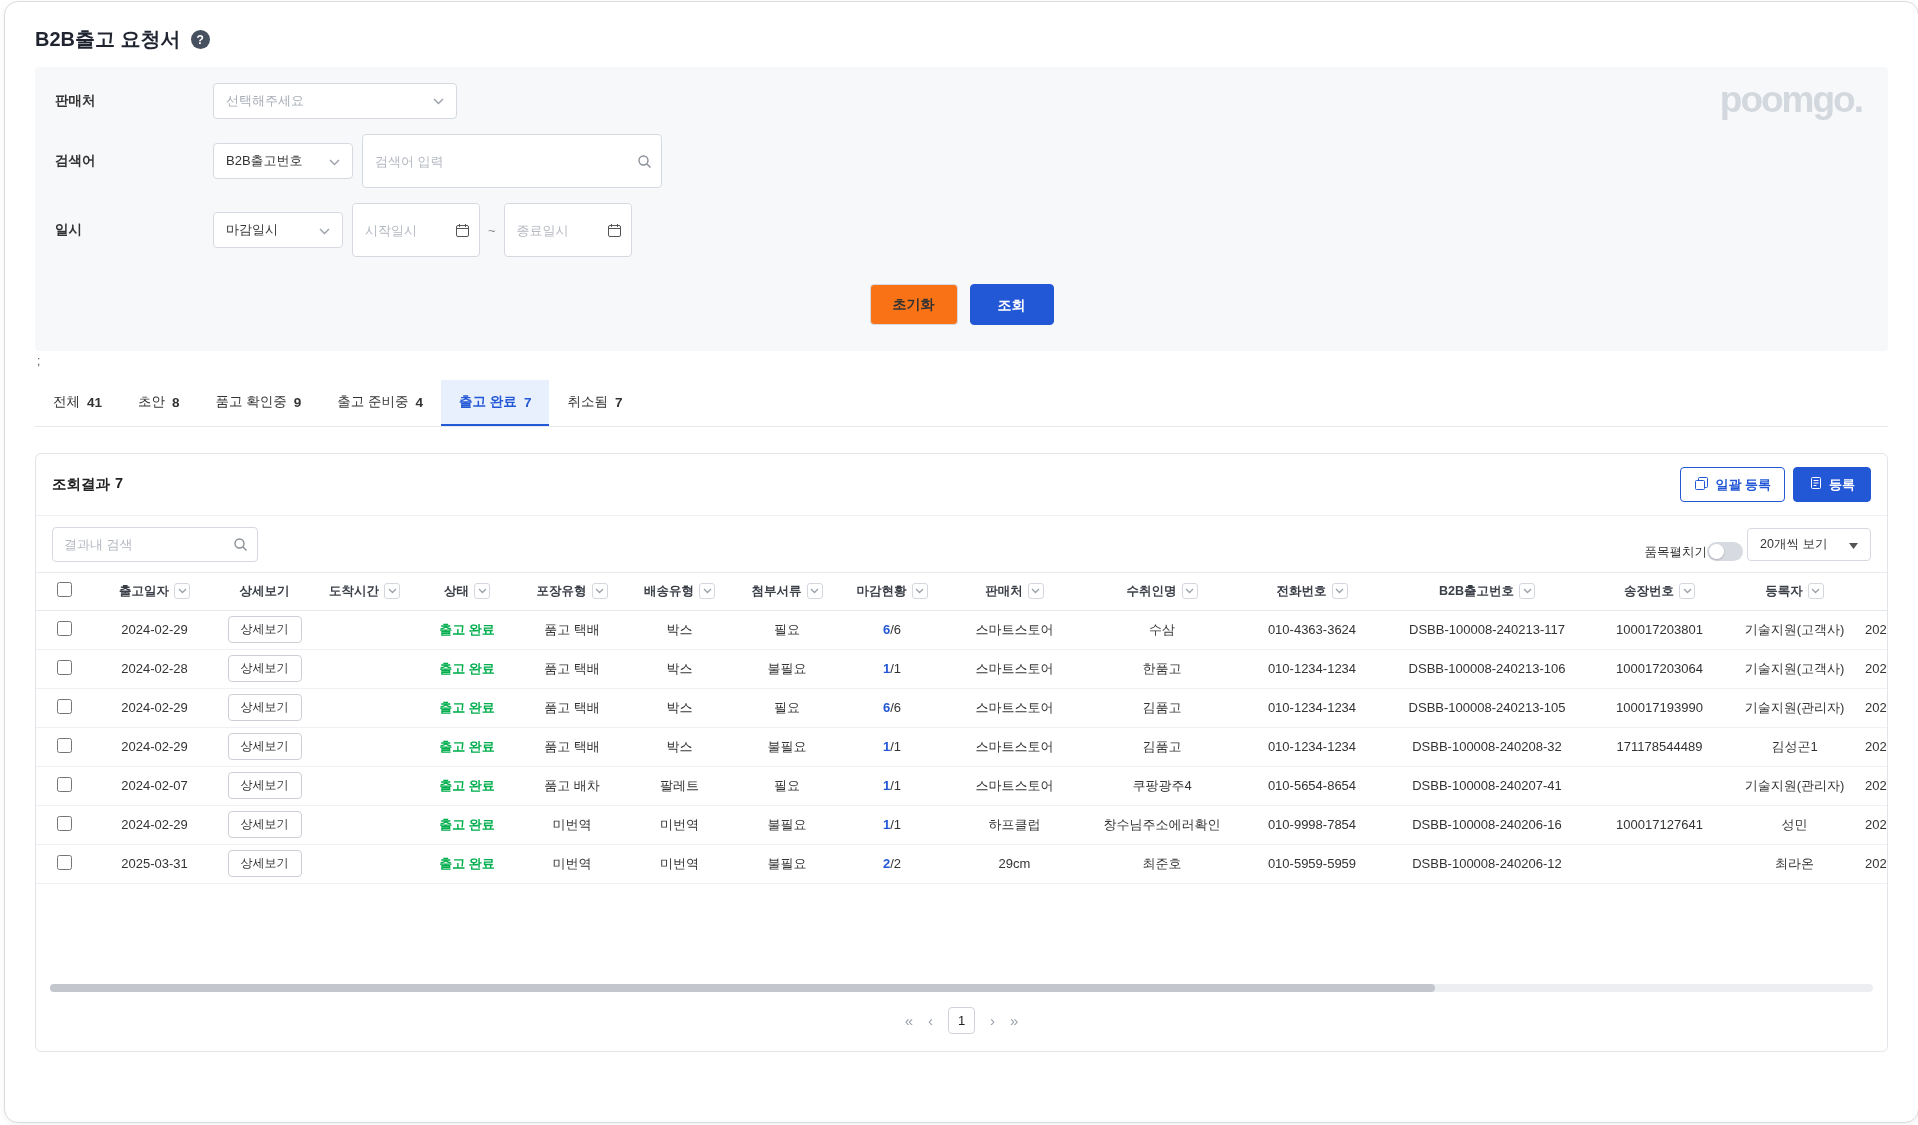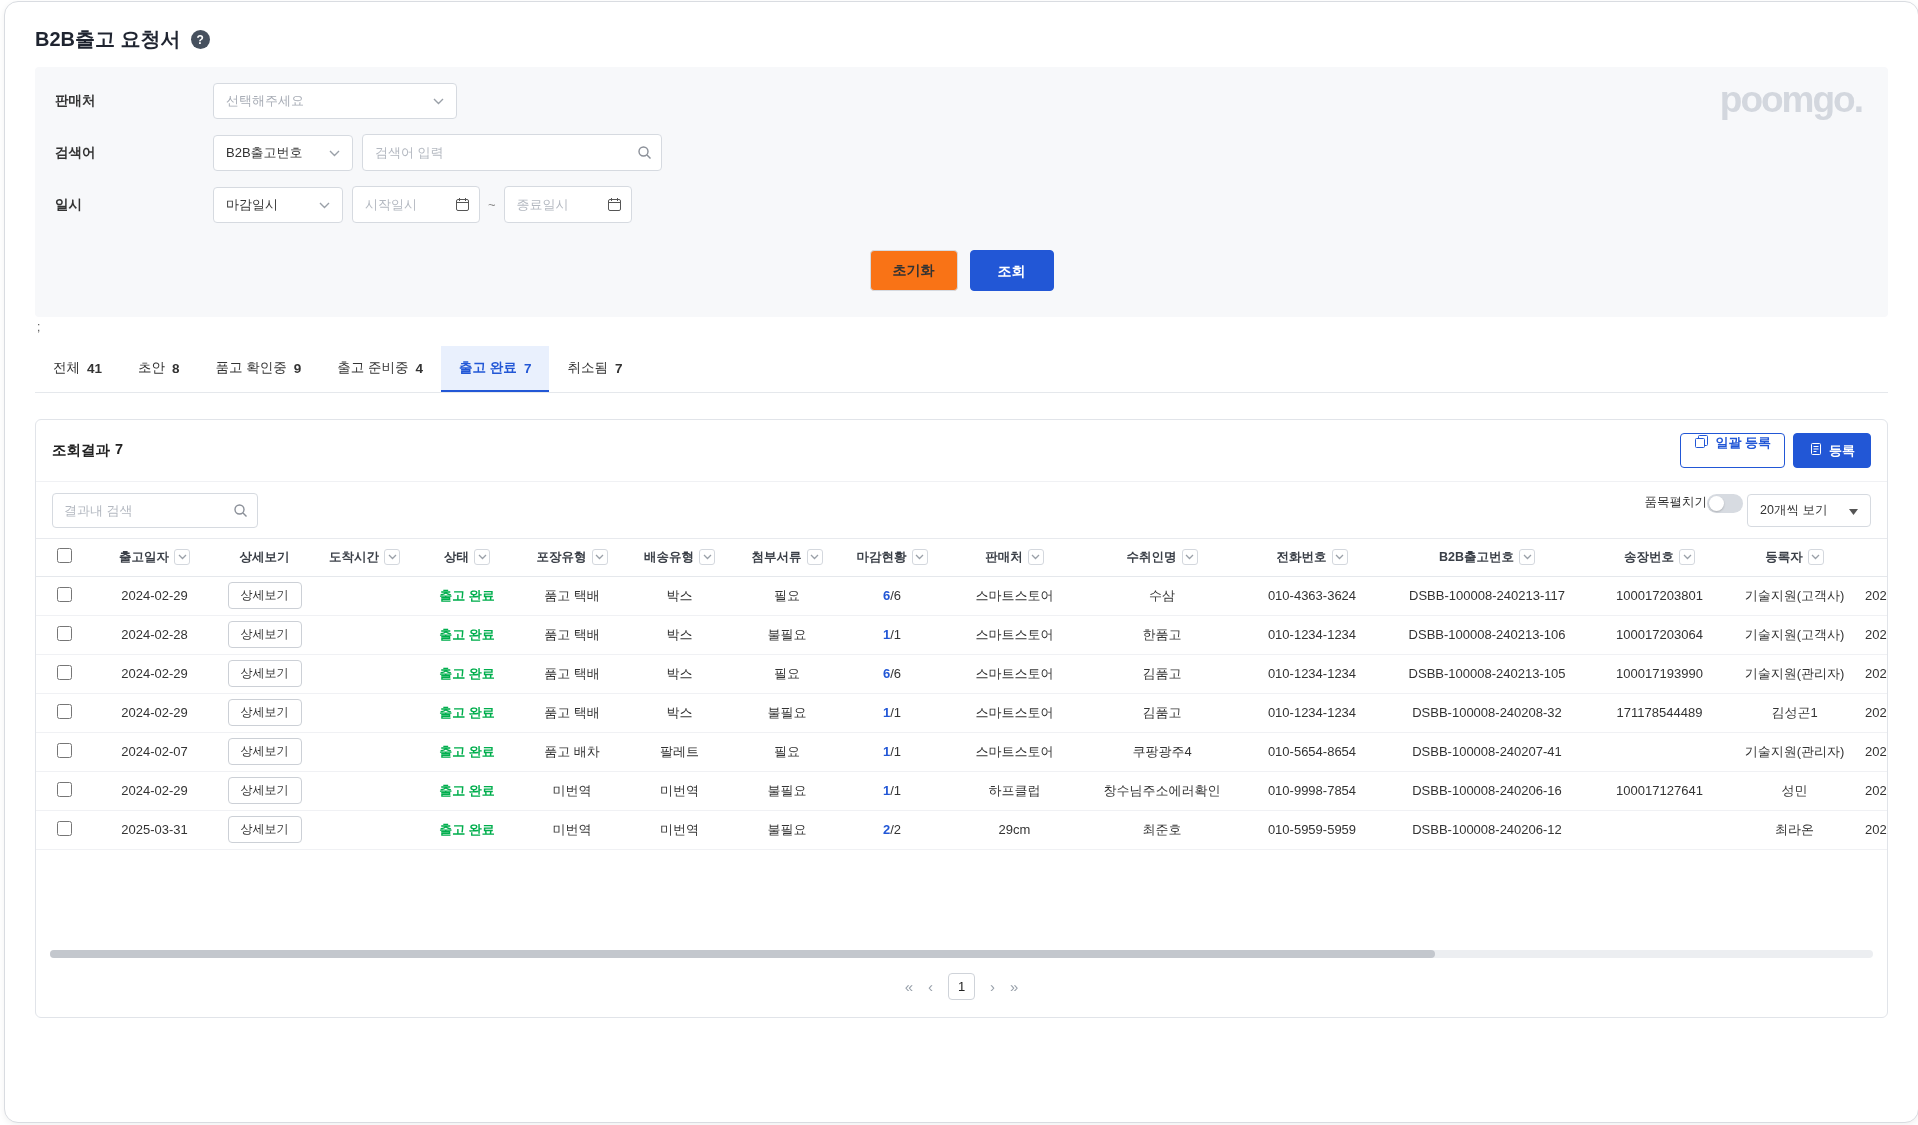--- a/index.html
+++ b/index.html
@@ -12,45 +12,45 @@
   .brand{position:absolute;top:12px;right:26px;font-size:37px;font-weight:800;color:#d3d7de;letter-spacing:-2px}
   .filter-row{display:flex;align-items:center;margin-bottom:15px}
   .filter-label{width:178px;padding-left:20px;font-size:13.5px;font-weight:700;color:#333}
   .select{display:inline-flex;align-items:center;justify-content:space-between;background:#fff;border:1px solid #d6dae0;border-radius:4px;height:36px;padding:0 12px;font-size:13px;cursor:pointer}
   .select .placeholder-text{color:#a8adb6}
   .select .value{color:#333}
   .sel-seller{width:244px}
   .sel-keyword-type{width:140px;margin-right:9px}
   .sel-date-type{width:130px;margin-right:9px}
   .input-wrap{position:relative;display:inline-flex;align-items:center}
-  .text-input{height:37px;border:1px solid #d6dae0;border-radius:4px;background:#fff;font-size:13px;padding:0 32px 0 12px;color:#333;font-family:inherit;outline:none}
+  .text-input{height:54px;border:1px solid #d6dae0;border-radius:4px;background:#fff;font-size:13px;padding:0 32px 0 12px;color:#333;font-family:inherit;outline:none}
   .text-input::placeholder{color:#b3b8c0}
   .keyword-input{width:300px}
   .date-input{width:128px}
   .input-icon{position:absolute;right:10px;display:flex;pointer-events:none}
   .tilde{margin:0 8px;color:#888;font-size:13px}
   .filter-actions{display:flex;justify-content:center;gap:12px;padding:12px 0 26px}
   .btn{border-radius:4px;font-size:14px;font-weight:700;cursor:pointer;font-family:inherit}
   .btn-ghost{background:#f97316;border:1px solid #d6dae0;color:#333;height:41px;padding:0 22px}
   .btn-primary{background:#2257d6;border:1px solid #2257d6;color:#ffffff;height:41px;padding:12px 27px}
   .stray{margin:3px 0 0 32px;font-size:12px;color:#555;line-height:14px}
   .tabs{display:flex;margin:12px 30px 0;border-bottom:1px solid #e5e8ec}
   .tab{display:flex;align-items:center;gap:7px;padding:13px 18px;font-size:13.5px;color:#333;cursor:pointer;border-bottom:2px solid transparent}
   .tab .tab-count{font-weight:700}
   .tab.active{background:#e9f0fd;color:#2257d6;font-weight:700;border-bottom-color:#2257d6}
   .tab.active .tab-count{color:#2257d6}
   .results-panel{margin:26px 30px 0;border:1px solid #e1e4e9;border-radius:6px;background:#fff}
   .results-header{display:flex;align-items:center;justify-content:space-between;padding:13px 16px;border-bottom:1px solid #f0f1f4}
   .results-summary{font-size:14.5px;font-weight:700;color:#222;display:flex;gap:5px}
   .header-actions{display:flex;gap:8px}
-  .btn-outline-sm{display:inline-flex;gap:6px;height:35px;padding:0 13px;border:1px solid #2257d6;border-radius:4px;background:#fff;color:#2257d6;font-size:13px;font-weight:700;cursor:pointer;font-family:inherit}
+  .btn-outline-sm{display:inline-flex;align-items:center;gap:6px;height:35px;padding:0 13px;border:1px solid #2257d6;border-radius:4px;background:#fff;color:#2257d6;font-size:13px;font-weight:700;cursor:pointer;font-family:inherit}
   .btn-solid-sm{display:inline-flex;align-items:center;gap:6px;height:35px;padding:0 15px;border:1px solid #2257d6;border-radius:4px;background:#2257d6;color:#fff;font-size:13px;font-weight:700;cursor:pointer;font-family:inherit}
   .results-toolbar{display:flex;align-items:center;justify-content:space-between;padding:11px 16px 10px}
   .search-input{width:206px;height:35px;padding:0 30px 0 11px}
-  .toolbar-right{display:flex;align-items:flex-start;}
+  .toolbar-right{display:flex;align-items:flex-end;}
   .toggle-label{font-size:12.5px;color:#333}
   .toggle{width:36px;height:19px;border-radius:10px;background:#d7dbe1;position:relative;cursor:pointer}
   .toggle .knob{position:absolute;left:2px;top:2px;width:15px;height:15px;border-radius:50%;background:#fff;box-shadow:0 1px 2px rgba(0,0,0,.2)}
   .page-size{width:124px;height:33px;font-size:12.5px;margin-left:4px}
   .table-wrap{height:404px;overflow:hidden;border-top:1px solid #e8eaee}
   table{border-collapse:collapse;table-layout:fixed;width:1941px;font-size:13px}
   thead th{height:37px;font-size:12.5px;font-weight:700;color:#3a3f47;border-bottom:1px solid #e5e8ec;text-align:center;padding:0 4px;white-space:nowrap;background:#fff}
   tbody td{height:39px;border-bottom:1px solid #f0f1f4;text-align:center;padding:0 6px;color:#333;white-space:nowrap;overflow:hidden}
   .th-inner{display:inline-flex;align-items:center;gap:5px;vertical-align:middle}
   .sort-box{width:16px;height:16px;border:1px solid #d4d8de;border-radius:3px;display:inline-flex;align-items:center;justify-content:center;background:#fff;cursor:pointer}

